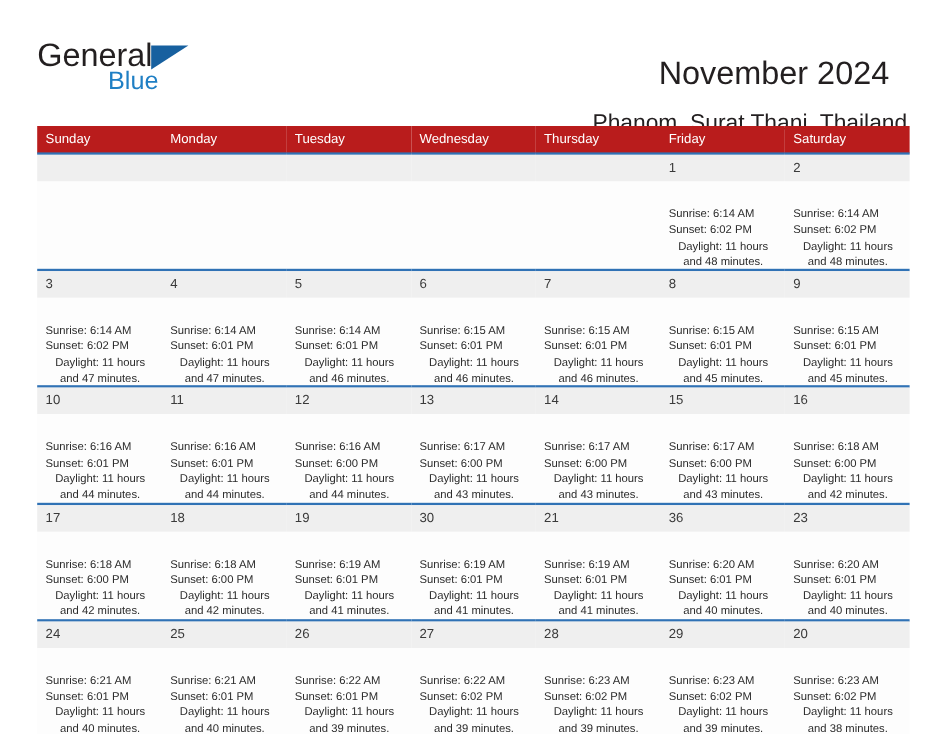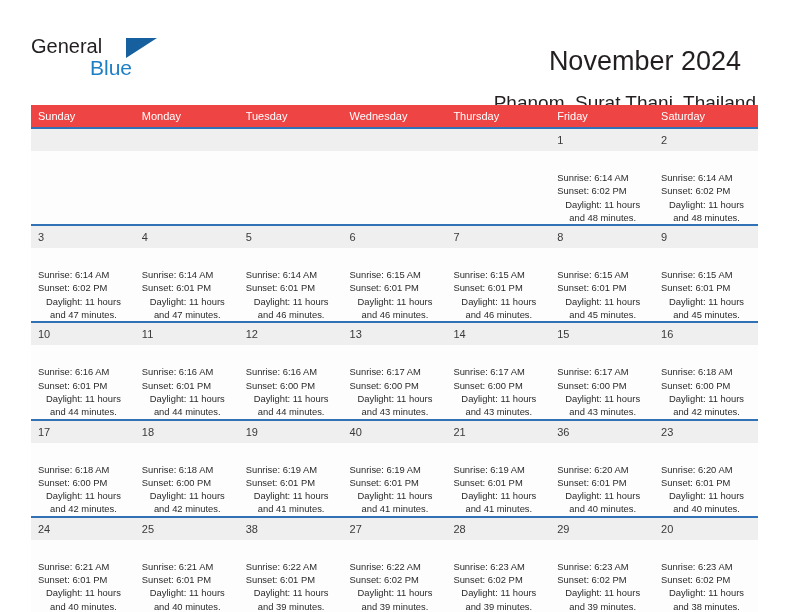--- a/index.html
+++ b/index.html
@@ -34,21 +34,21 @@
     position: absolute;
     left: 31px;
     top: 34px;
     width: 200px;
     height: 50px;
   }
   .brand-general {
     position: absolute;
     left: 0;
     top: 0;
-    font-size: 20px;
+    font-size: 27px;
     line-height: 24px;
     color: #231f20;
     letter-spacing: 0px;
     white-space: nowrap;
   }
   .brand-blue {
     position: absolute;
     left: 59px;
     top: 22px;
     font-size: 21px;
@@ -93,21 +93,21 @@
     left: 31px;
     top: 105px;
     width: 727px;
     border-collapse: collapse;
     table-layout: fixed;
   }
   .calendar col {
     width: 103.857px;
   }
   thead th {
-    background: #ef4444;
+    background: #b91c1c;
     color: #ffffff;
     font-size: 11px;
     font-weight: normal;
     text-align: left;
     padding: 5px 0 5px 7px;
     height: 19px;
     box-sizing: border-box;
     vertical-align: middle;
   }
   tbody tr.week {
@@ -412,21 +412,21 @@
               <span class="daynum">19</span>
               <div class="details">
                 <div class="sunrise">Sunrise: 6:19 AM</div>
                 <div class="sunset">Sunset: 6:01 PM</div>
                 <div class="daylight">Daylight: 11 hours and 41 minutes.</div>
               </div>
             </div>
           </td>
           <td>
             <div class="cell-inner">
-              <span class="daynum">40</span>
+              <span class="daynum">30</span>
               <div class="details">
                 <div class="sunrise">Sunrise: 6:19 AM</div>
                 <div class="sunset">Sunset: 6:01 PM</div>
                 <div class="daylight">Daylight: 11 hours and 41 minutes.</div>
               </div>
             </div>
           </td>
           <td>
             <div class="cell-inner">
               <span class="daynum">21</span>
@@ -474,21 +474,21 @@
               <span class="daynum">25</span>
               <div class="details">
                 <div class="sunrise">Sunrise: 6:21 AM</div>
                 <div class="sunset">Sunset: 6:01 PM</div>
                 <div class="daylight">Daylight: 11 hours and 40 minutes.</div>
               </div>
             </div>
           </td>
           <td>
             <div class="cell-inner">
-              <span class="daynum">38</span>
+              <span class="daynum">26</span>
               <div class="details">
                 <div class="sunrise">Sunrise: 6:22 AM</div>
                 <div class="sunset">Sunset: 6:01 PM</div>
                 <div class="daylight">Daylight: 11 hours and 39 minutes.</div>
               </div>
             </div>
           </td>
           <td>
             <div class="cell-inner">
               <span class="daynum">27</span>

